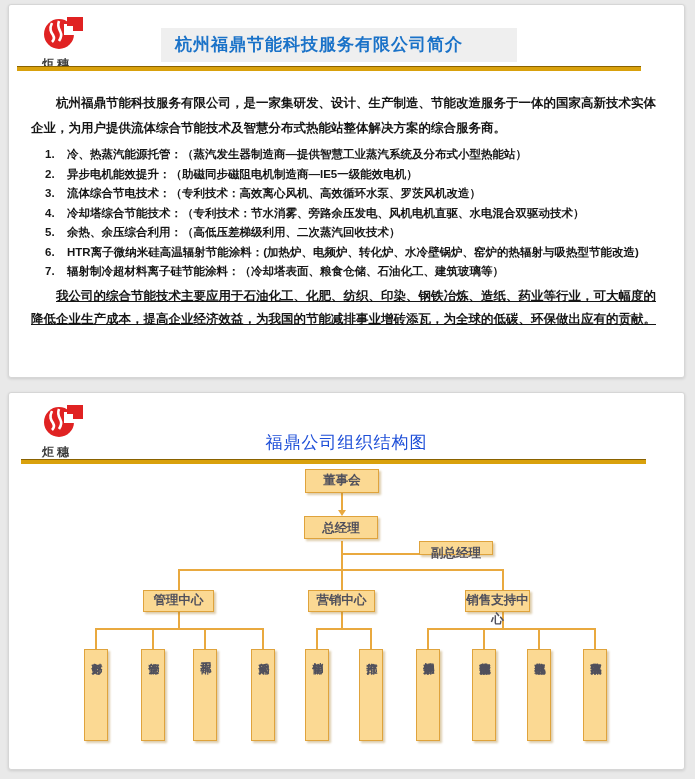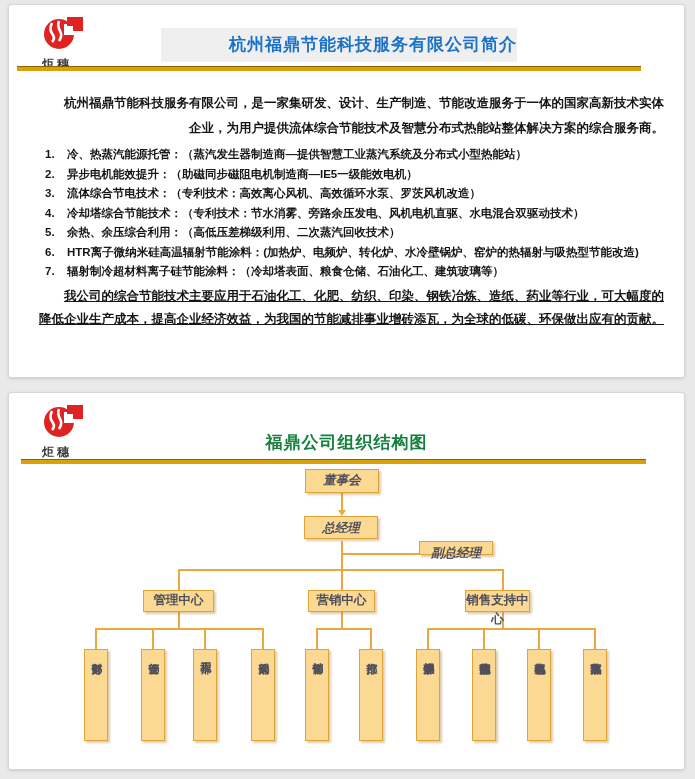--- a/index.html
+++ b/index.html
@@ -23,57 +23,57 @@
 
   .logo{position:absolute;left:33px;top:8px;width:60px;text-align:left;}
   .logo-text{font-size:12px;font-weight:bold;color:#3a3a3a;letter-spacing:3px;margin-top:1px;}
 
   .title-bar{
     position:absolute;left:152px;top:23px;width:356px;height:34px;
     background:#efefef;
   }
   .title-bar .title-text{
     font-size:17px;font-weight:bold;color:#1a72c8;
-    line-height:34px;padding-left:14px;letter-spacing:1px;text-align:right;
+    line-height:34px;padding-left:14px;letter-spacing:1px;
   }
   .title-center{
     position:absolute;left:0;right:0;top:38px;text-align:center;
-    font-size:17px;font-weight:bold;color:#15803d;letter-spacing:1px;
+    font-size:17px;font-weight:normal;color:#1d4ed8;letter-spacing:1px;
   }
   .gold-rule{
     position:absolute;height:4px;background:#d9a10c;border-top:1px solid #8a6200;
   }
   #card1 .gold-rule{left:8px;top:61px;width:624px;}
   #card2 .gold-rule{left:12px;top:66px;width:625px;}
 
   .doc-body{
     position:absolute;left:22px;right:20px;top:86px;
     color:#161616;
   }
   .doc-body p{margin:0;font-size:12.5px;font-weight:bold;line-height:25px;}
-  .indent{text-indent:2em;text-align:right;}
+  .indent{text-indent:2em;}
   .tech-list{margin:7px 0 4px 14px;}
   .tech-item{display:flex;margin-bottom:6.5px;font-size:11.5px;font-weight:bold;line-height:13px;}
   .tech-item .num{width:22px;flex:0 0 22px;}
   .tech-item .txt{flex:1;white-space:nowrap;}
   .closing{margin-top:4px !important;line-height:23px !important;text-decoration:underline;}
 
   
   .org{position:absolute;left:0;top:0;right:0;bottom:0;}
   .org-box{
     position:absolute;
     background:#fbd993;
     border:1.5px solid #dfa33c;
     box-shadow:2px 2px 2px rgba(170,130,50,.4);
     box-sizing:border-box;
     color:#50505c;font-weight:bold;
     text-align:center;
   }
   .org-box.h{font-size:12.5px;}
-  .lvl1{line-height:20px;font-style:italic;}
+  .lvl1{line-height:20px;}
   .dept{
     top:256px;width:24px;height:92px;
     writing-mode:vertical-rl;text-orientation:upright;
     font-size:11px;line-height:20px;letter-spacing:0;
     padding-top:4px;text-align:left;
   }
   .cline{position:absolute;background:#e9a93f;}
   .vl{width:2px;}
   .hl{height:2px;}
   .arrow-head{

